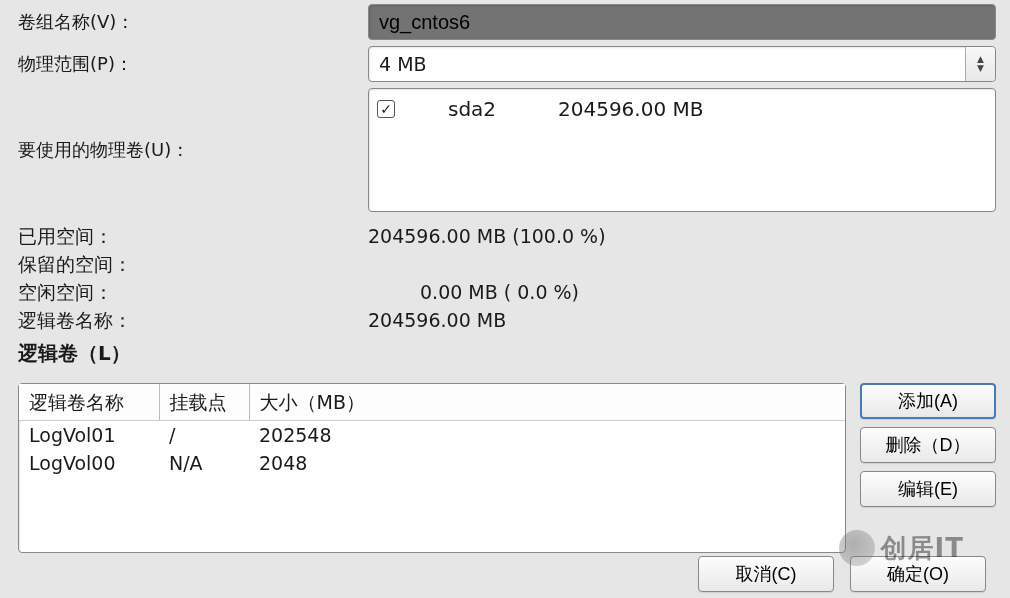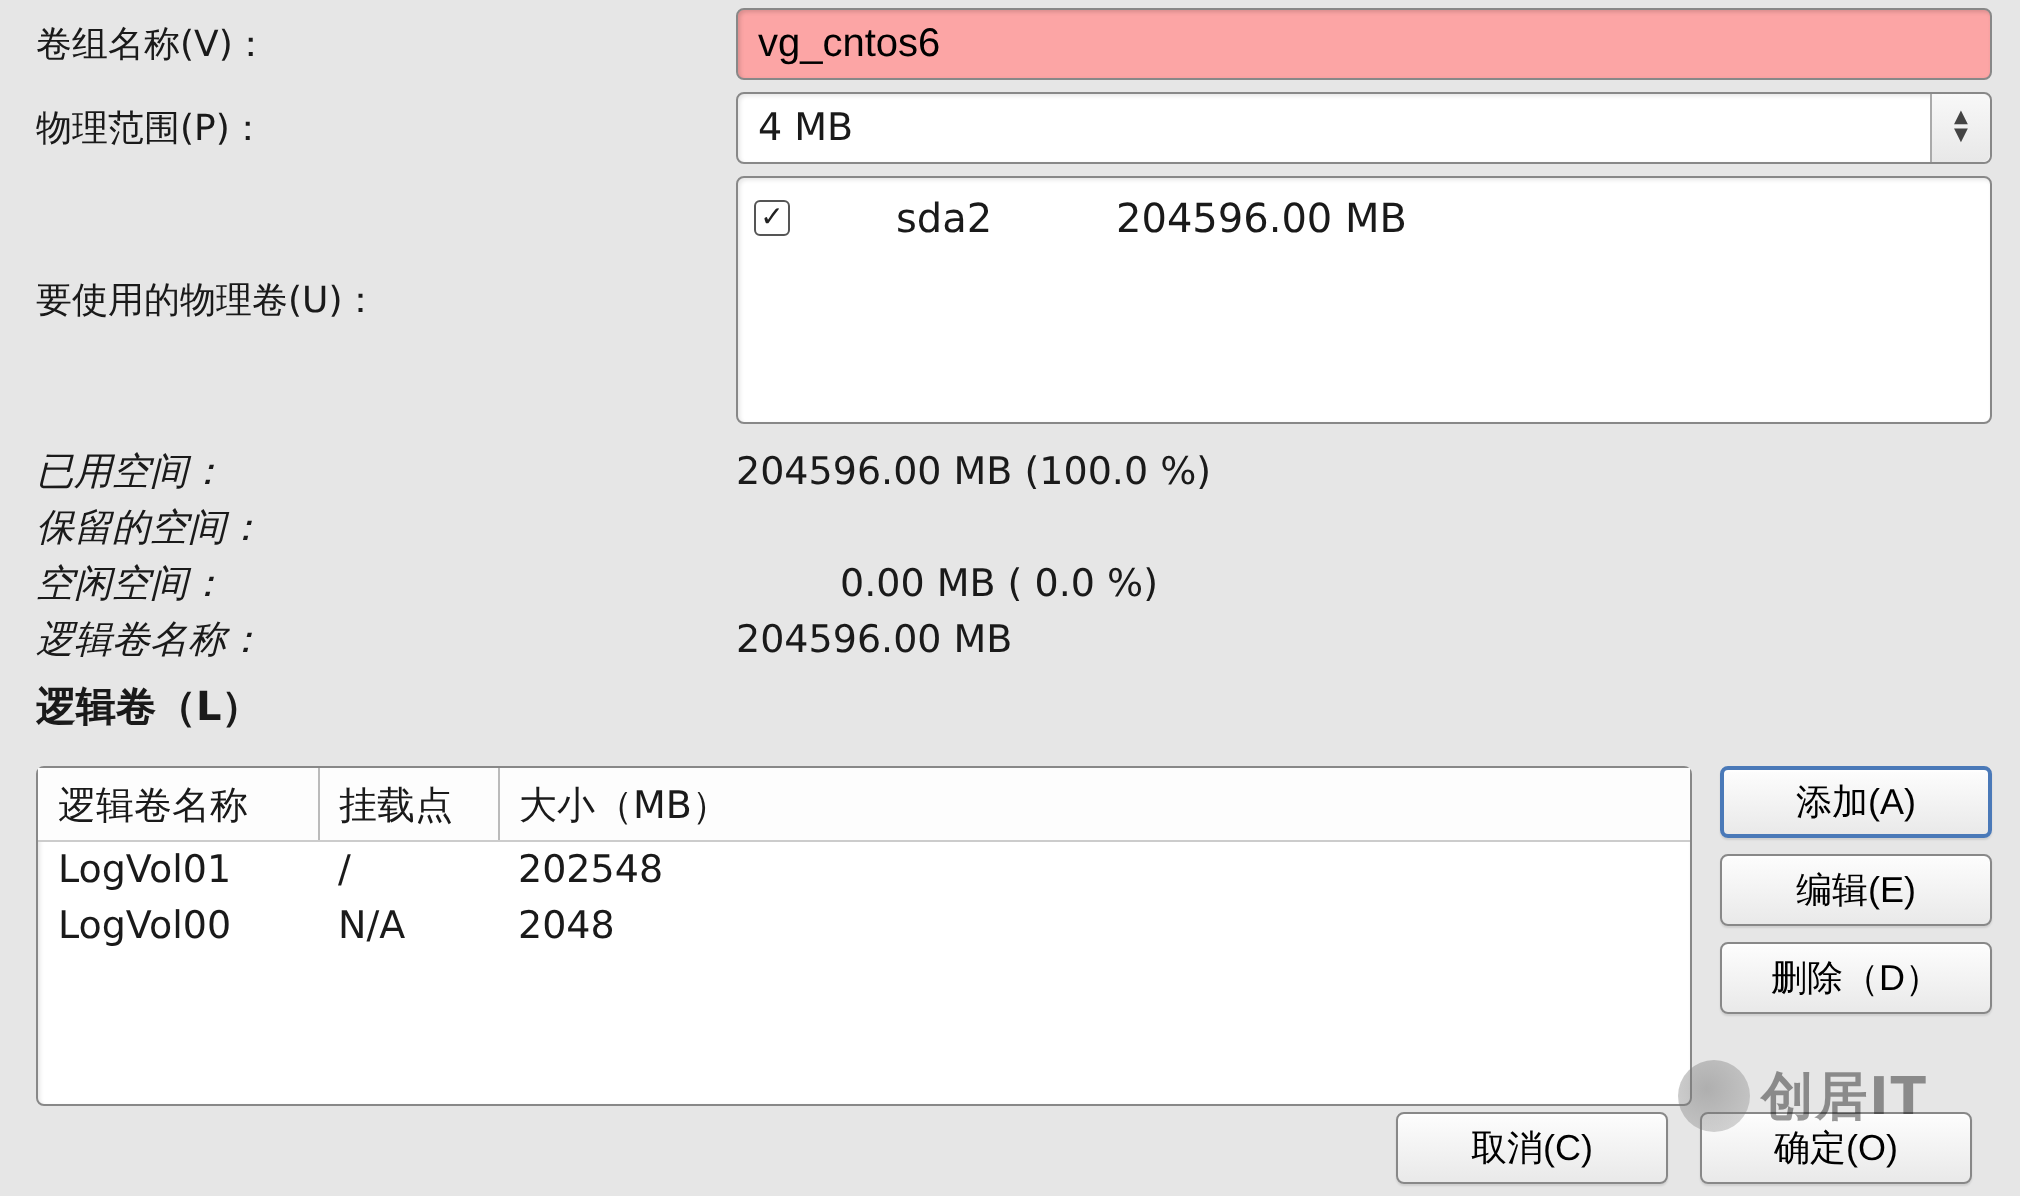--- a/index.html
+++ b/index.html
@@ -30,21 +30,21 @@
   .field-col {
     flex: 1;
   }
   input.text-input {
     width: 100%;
     height: 36px;
     border: 1px solid #888;
     border-radius: 4px;
     padding: 4px 10px;
     font-size: 20px;
-    background: #fca5a5;
+    background: #737373;
     box-shadow: inset 1px 1px 2px rgba(0,0,0,0.15);
   }
   .select-wrap {
     display: flex;
     align-items: stretch;
     width: 100%;
     height: 36px;
     border: 1px solid #888;
     border-radius: 4px;
     background: #fff;
@@ -99,21 +99,21 @@
   }
   .pv-name { width: 96px; margin-left: 39px; }
   .stats {
     margin-top: 10px;
   }
   .stat-row {
     display: flex;
     font-size: 19px;
     line-height: 28px;
   }
-  .stat-label { width: 350px; font-style: italic; }
+  .stat-label { width: 350px; }
   .stat-val { }
   .stat-val.indent { padding-left: 52px; text-align: right; }
   .section-title {
     margin-top: 6px;
     font-weight: bold;
     font-size: 20px;
   }
   .lv-area {
     display: flex;
     gap: 14px;
@@ -270,22 +270,22 @@
           <tr>
             <td class="col-name">LogVol00</td>
             <td class="col-mount">N/A</td>
             <td>2048</td>
           </tr>
         </tbody>
       </table>
     </div>
     <div class="lv-buttons">
       <button class="std primary">添加(A)</button>
+      <button class="std">删除（D）</button>
       <button class="std">编辑(E)</button>
-      <button class="std">删除（D）</button>
     </div>
   </div>
 
   <div class="bottom-btns">
     <button class="std">取消(C)</button>
     <button class="std">确定(O)</button>
   </div>
 
   <div class="watermark">
     <span class="wm-icon"></span>

